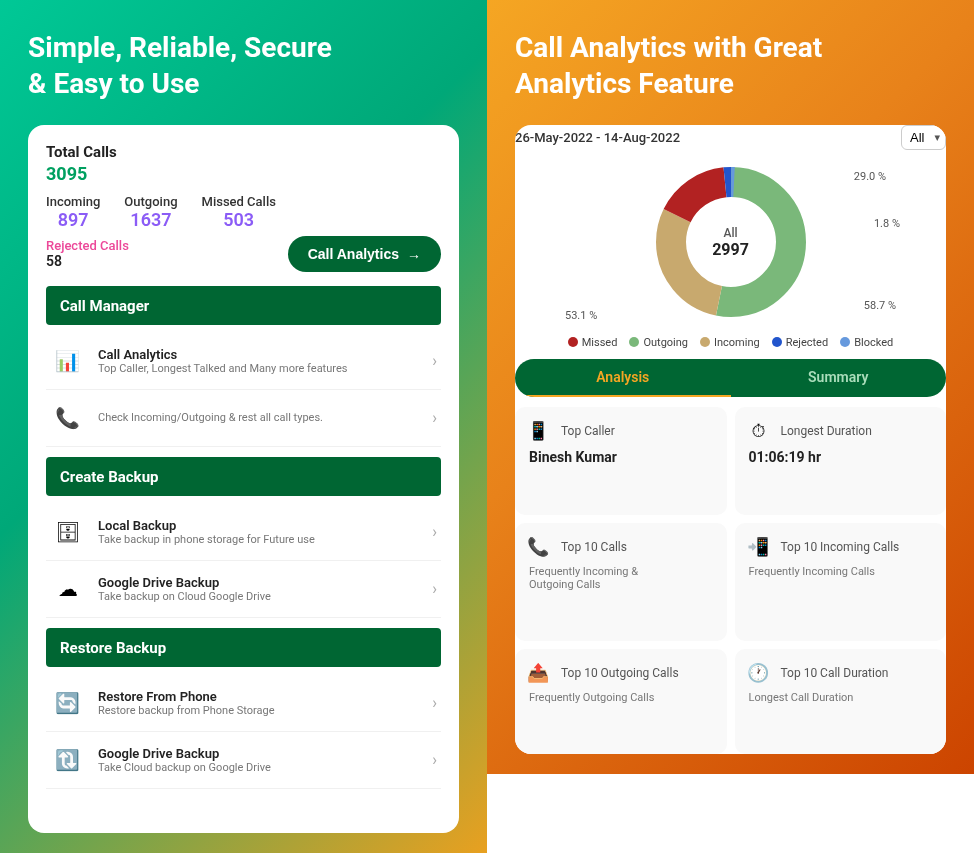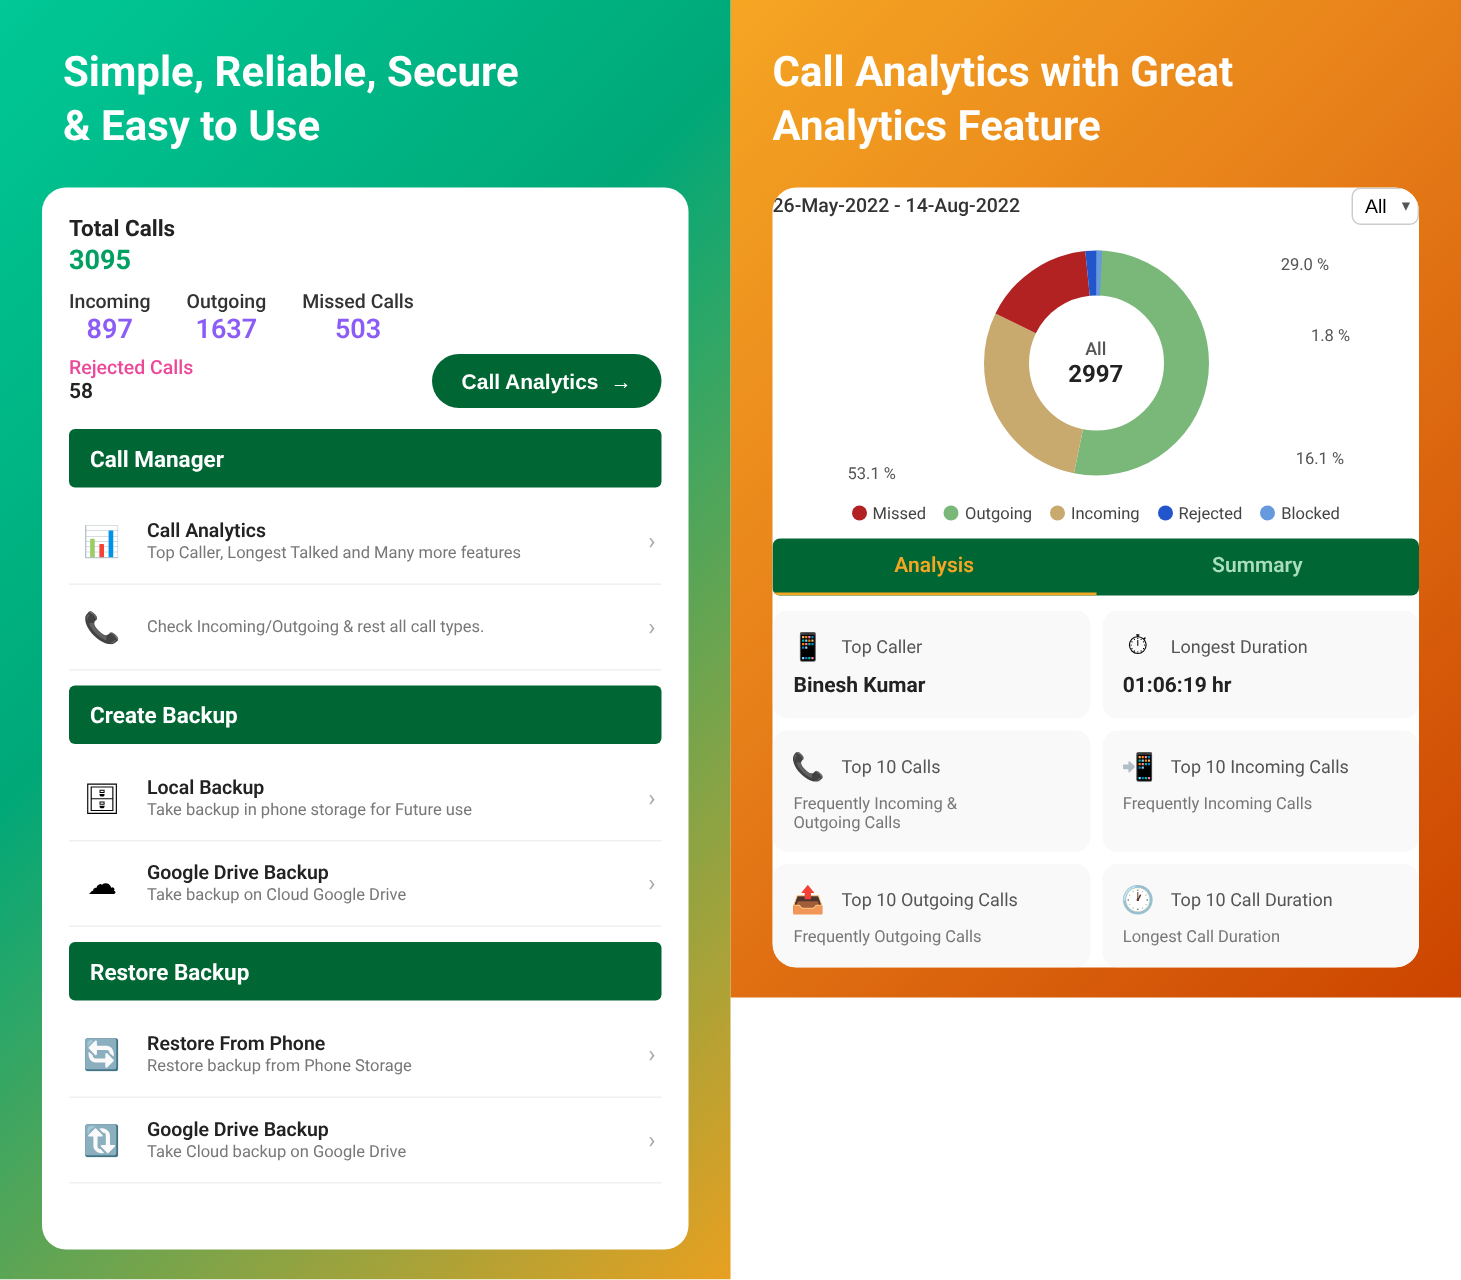--- a/index.html
+++ b/index.html
@@ -21,21 +21,20 @@
       flex-direction: column;
       padding: 30px 28px 20px 28px;
     }
 
     .panel-headline {
       color: white;
       font-size: 28px;
       font-weight: 700;
       line-height: 1.3;
       margin-bottom: 22px;
-      margin-left: 14px;
     }
 
     .left-card {
       background: white;
       border-radius: 16px;
       padding: 18px 18px 0 18px;
       flex: 1;
       overflow: hidden;
     }
 
@@ -151,21 +150,21 @@
       color: #777;
     }
     .chevron {
       color: #aaa;
       font-size: 16px;
     }
 
     
     .right-panel {
       width: 487px;
-      height: 665px;
+      height: 774px;
       background: linear-gradient(135deg, #f5a623 0%, #e8821a 40%, #cc4400 100%);
       display: flex;
       flex-direction: column;
       padding: 30px 28px 20px 28px;
     }
 
     .right-headline {
       color: white;
       font-size: 28px;
       font-weight: 700;
@@ -264,21 +263,21 @@
     .legend-dot {
       width: 10px;
       height: 10px;
       border-radius: 50%;
     }
 
     
     .tabs-row {
       display: flex;
       background: #006633;
-      border-radius: 5px;
+      border-radius: 19px;
       margin-bottom: 10px;
       overflow: hidden;
     }
     .tab-item {
       flex: 1;
       text-align: center;
       padding: 10px;
       font-size: 14px;
       font-weight: 600;
       cursor: pointer;
@@ -476,21 +475,21 @@
           <circle cx="100" cy="80" r="42" fill="white"></circle>
         </svg>
         <div class="donut-center-label">
           <div class="donut-center-title">All</div>
           <div class="donut-center-value">2997</div>
         </div>
       </div>
 
       <div style="position:absolute; top:8px; right:60px; font-size:11px; color:#555;">29.0 %</div>
       <div style="position:absolute; top:55px; right:46px; font-size:11px; color:#555;">1.8 %</div>
-      <div style="position:absolute; bottom:18px; right:50px; font-size:11px; color:#555;">16.1 %</div>
+      <div style="position:absolute; bottom:18px; right:50px; font-size:11px; color:#555;">58.7 %</div>
       <div style="position:absolute; bottom:8px; left:50px; font-size:11px; color:#555;">53.1 %</div>
     </div>
 
     <div class="legend-row">
       <div class="legend-item">
         <div class="legend-dot" style="background:#b22222;"></div>
         <span>Missed</span>
       </div>
       <div class="legend-item">
         <div class="legend-dot" style="background:#7ab87a;"></div>

